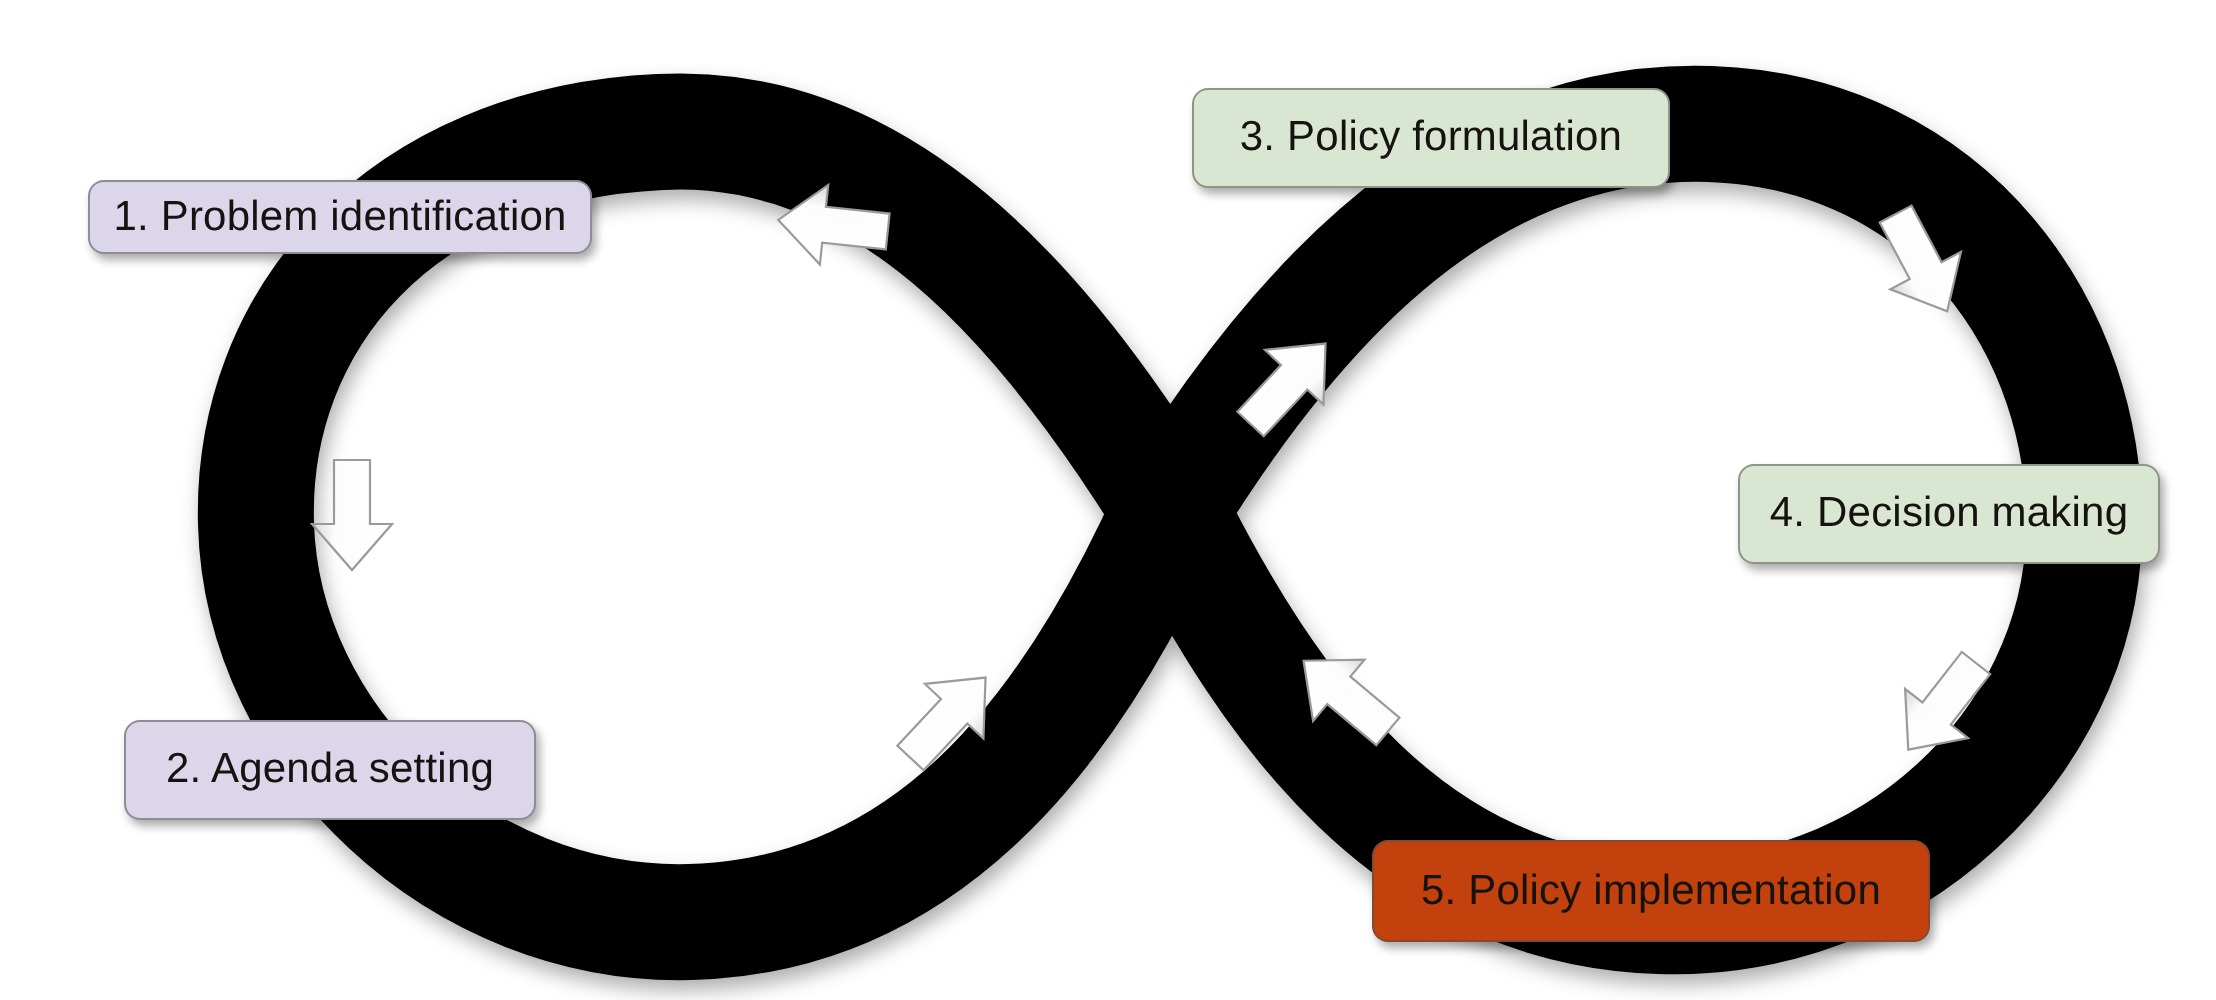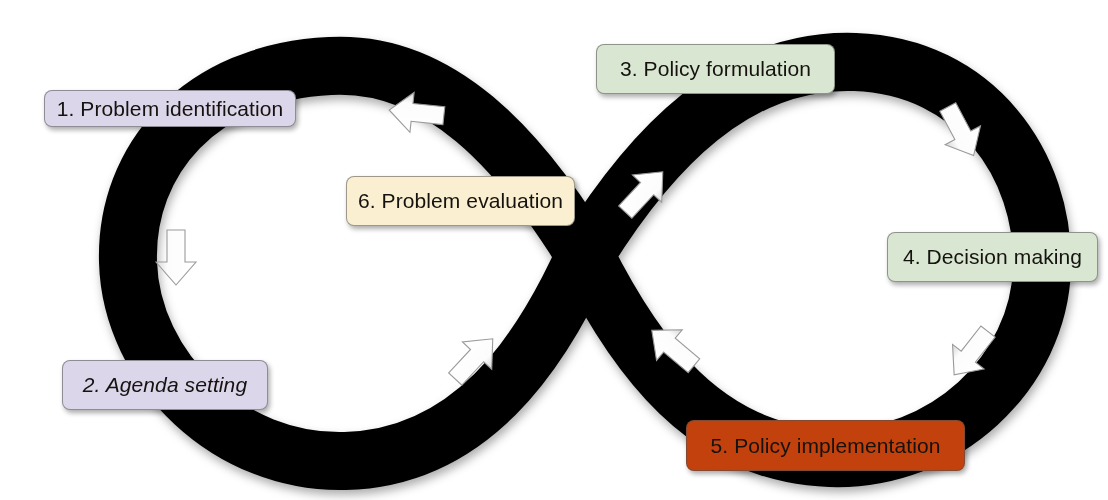--- a/index.html
+++ b/index.html
@@ -38,23 +38,23 @@
     justify-content: center;
     padding: 0 16px;
     font-size: 21px;
     line-height: 1.1;
     color: #15120f;
     white-space: nowrap;
     box-shadow: 2px 3px 5px rgba(0, 0, 0, 0.33);
     letter-spacing: 0.1px;
   }
   .lbl-1 { left: 44px;  top: 90px;  width: 252px; height: 37px; background: #DCD6EA; }
-  .lbl-2 { left: 62px;  top: 360px; width: 206px; height: 50px; background: #DCD6EA; font-style: italic; }
+  .lbl-2 { left: 62px;  top: 360px; width: 206px; height: 50px; background: #DCD6EA; }
   .lbl-3 { left: 596px; top: 44px;  width: 239px; height: 50px; background: #D9E7D2; }
-  .lbl-4 { left: 869px; top: 232px; width: 211px; height: 50px; background: #D9E7D2; margin-left: 18px; }
+  .lbl-4 { left: 869px; top: 232px; width: 211px; height: 50px; background: #D9E7D2; }
   .lbl-5 { left: 686px; top: 420px; width: 279px; height: 51px; background: #c2410c; }
   .lbl-6 { left: 346px; top: 176px; width: 229px; height: 50px; background: #FAEFD0; }
 </style>
 </head>
 <body>
 
 <div id="diagram-root">
 
   <svg id="loop-svg" viewBox="0 0 1108 500">
     <defs>
@@ -128,17 +128,14 @@
   </div>
 
   <div class="label-box lbl-4">
     <span>4. Decision making</span>
   </div>
 
   <div class="label-box lbl-5">
     <span>5. Policy implementation</span>
   </div>
 
-  <div class="label-box lbl-6">
-    <span>6. Problem evaluation</span>
-  </div>
 
 </div>
 
 </body></html>

